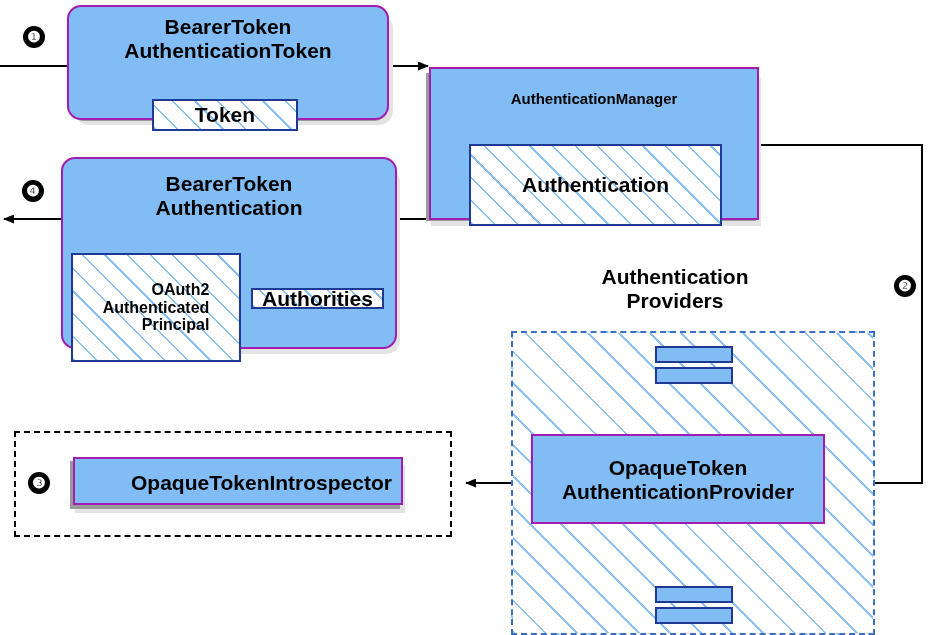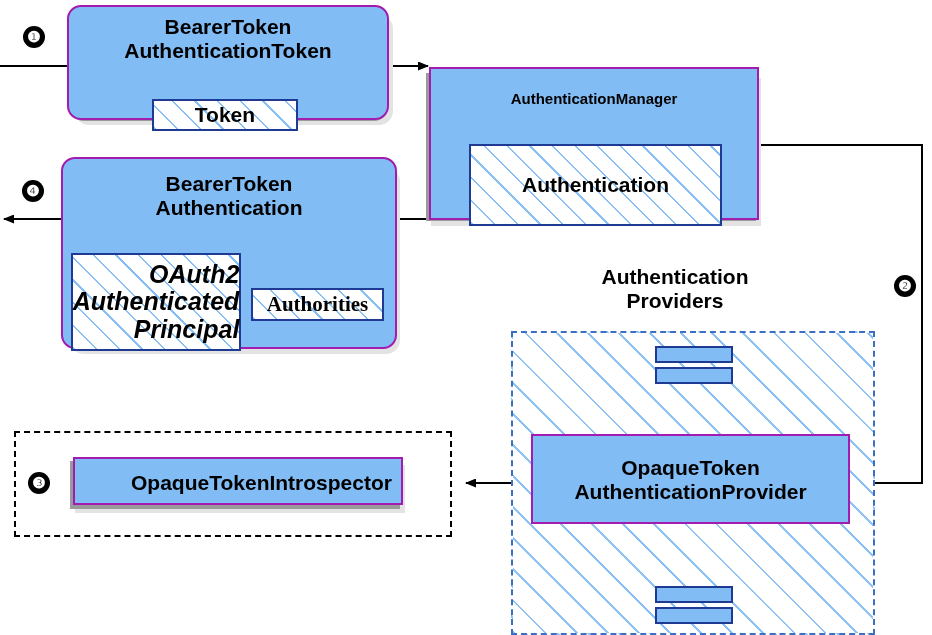--- a/index.html
+++ b/index.html
@@ -176,21 +176,21 @@
   <div class="group-dashed-blue" style="left:511px; top:331px; width:364px; height:304px;"></div>
 
   <div class="bar" style="left:655px; top:346px; width:78px; height:17px;"></div>
   <div class="bar" style="left:655px; top:367px; width:78px; height:17px;"></div>
 
   <div class="bar" style="left:655px; top:586px; width:78px; height:17px;"></div>
   <div class="bar" style="left:655px; top:607px; width:78px; height:17px;"></div>
 
   <div class="shadow2" style="left:533px; top:443px; width:326px; height:90px;"></div>
   <div class="shadow1" style="left:528px; top:438px; width:326px; height:90px;"></div>
-  <div class="node" style="left:531px; top:434px; width:319px; height:90px;">
+  <div class="node" style="left:531px; top:434px; width:294px; height:90px;">
     <div class="node-title" style="top:20px; font-size:21px;">OpaqueToken
 AuthenticationProvider</div>
   </div>
 
   <div class="group-dotted-black" style="left:14px; top:431px; width:438px; height:106px;"></div>
 
   <div class="shadow2" style="left:75px; top:465px; width:330px; height:48px;"></div>
   <div class="shadow1" style="left:70px; top:461px; width:330px; height:48px;"></div>
   <div class="node" style="left:73px; top:457px; width:330px; height:48px;">
     <div class="node-title" style="top:12px; font-size:21px;margin-left:47px;">OpaqueTokenIntrospector</div>
@@ -210,23 +210,23 @@
     <div class="node-title" style="top:22px; font-size:15px;">AuthenticationManager</div>
   </div>
   <div class="hatch" style="left:469px; top:124px; width:253px; height:82px; font-size:21px;">Authentication</div>
 
   <div class="shadow2 rounded" style="left:70px; top:168px; width:330px; height:186px;"></div>
   <div class="shadow1 rounded" style="left:65px; top:163px; width:330px; height:186px;"></div>
   <div class="node rounded" style="left:61px; top:157px; width:336px; height:192px;">
     <div class="node-title" style="top:13px; font-size:21px;">BearerToken
 Authentication</div>
   </div>
-  <div class="hatch" style="left:71px; top:233px; width:170px; height:98px; font-size:25px;font-style:italic;">OAuth2
+  <div class="hatch" style="left:71px; top:233px; width:170px; height:109px; font-size:16px;">OAuth2
 Authenticated
 Principal</div>
-  <div class="hatch" style="left:251px; top:268px; width:133px; height:33px; font-size:21px;font-family:Liberation Serif, serif;">Authorities</div>
+  <div class="hatch" style="left:251px; top:268px; width:133px; height:21px; font-size:21px;">Authorities</div>
 
   <div class="badge" style="left:23px; top:26px;">❶</div>
   <div class="badge" style="left:894px; top:275px;">❷</div>
   <div class="badge" style="left:28px; top:472px;">❸</div>
   <div class="badge" style="left:22px; top:180px;">❹</div>
 
 </div>
 
 </body></html>

